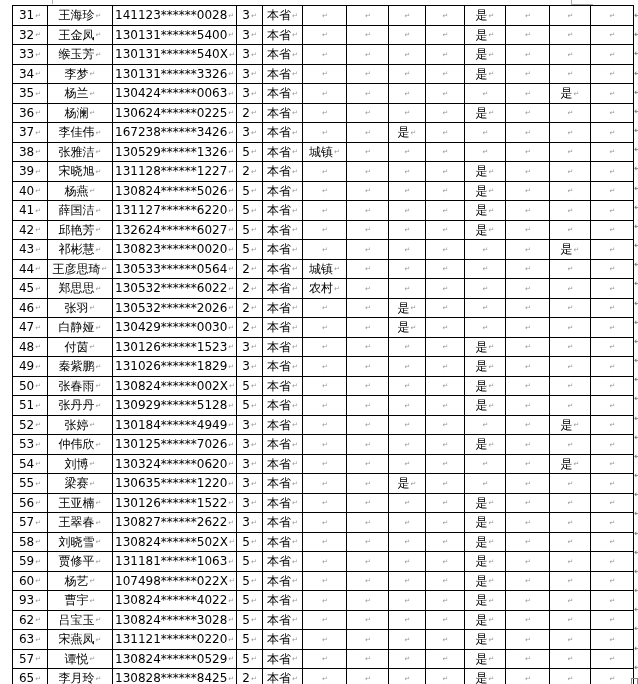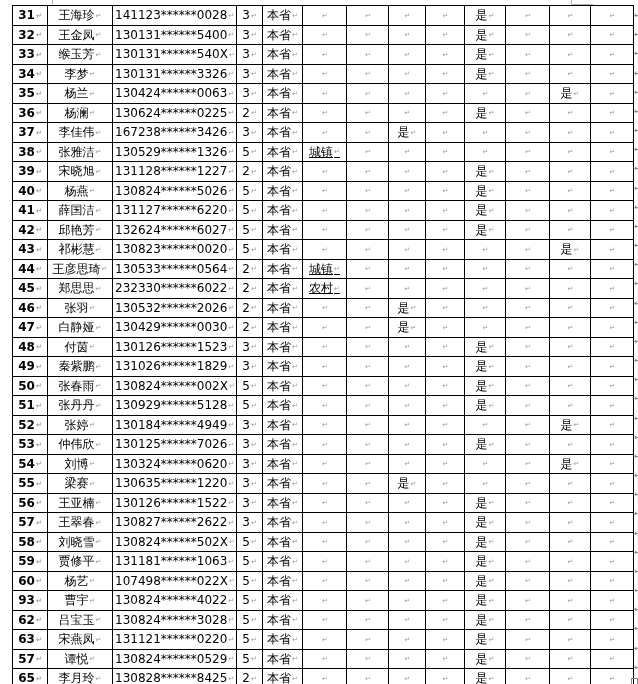--- a/index.html
+++ b/index.html
@@ -11,24 +11,24 @@
   table.doc-table {
     position:absolute; left:12px; top:5px;
     border-collapse:collapse; table-layout:fixed;
     width:621px;
   }
   table.doc-table td {
     border:1px solid #000; height:18.2px; padding:0 2px;
     font-size:12px; line-height:18px; color:#000; white-space:nowrap; overflow:hidden;
     text-align:center; position:relative;
   }
-  td.c-no { font-size:11px;font-weight:bold; }
+  td.c-no { font-size:11px; }
   td.c-id { font-size:11px; letter-spacing:0px; }
   td.c-count { font-size:11px; }
-  td.c-region { text-align:left;text-decoration:underline; }
+  td.c-region { text-align:left; }
   td.c-empty { text-align:right; }
   .pm { color:#999; font-size:7px; vertical-align:middle; margin-left:1px; }
   .row-marker { position:absolute; left:634px; width:4px; font-size:9px; color:#777; line-height:10px; }
   .end-box { position:absolute; left:631px; top:678px; width:5px; height:5px; border:1px solid #888; }
 </style>
 </head>
 <body>
 
 <div class="page-mark-left"></div>
 <div class="page-mark-right"></div>
@@ -257,21 +257,21 @@
         <td class="c-empty"><span></span><span class="pm">↵</span></td>
         <td class="c-empty"><span></span><span class="pm">↵</span></td>
         <td class="c-empty"><span></span><span class="pm">↵</span></td>
         <td class="c-empty"><span></span><span class="pm">↵</span></td>
         <td class="c-empty"><span></span><span class="pm">↵</span></td>
         <td class="c-empty"><span></span><span class="pm">↵</span></td>
       </tr>
       <tr>
         <td class="c-no"><span>45</span><span class="pm">↵</span></td>
         <td class="c-name"><span>郑思思</span><span class="pm">↵</span></td>
-        <td class="c-id"><span>232330******6022</span><span class="pm">↵</span></td>
+        <td class="c-id"><span>130532******6022</span><span class="pm">↵</span></td>
         <td class="c-count"><span>2</span><span class="pm">↵</span></td>
         <td class="c-origin"><span>本省</span><span class="pm">↵</span></td>
         <td class="c-region"><span>农村</span><span class="pm">↵</span></td>
         <td class="c-empty"><span></span><span class="pm">↵</span></td>
         <td class="c-empty"><span></span><span class="pm">↵</span></td>
         <td class="c-empty"><span></span><span class="pm">↵</span></td>
         <td class="c-empty"><span></span><span class="pm">↵</span></td>
         <td class="c-empty"><span></span><span class="pm">↵</span></td>
         <td class="c-empty"><span></span><span class="pm">↵</span></td>
         <td class="c-empty"><span></span><span class="pm">↵</span></td>

